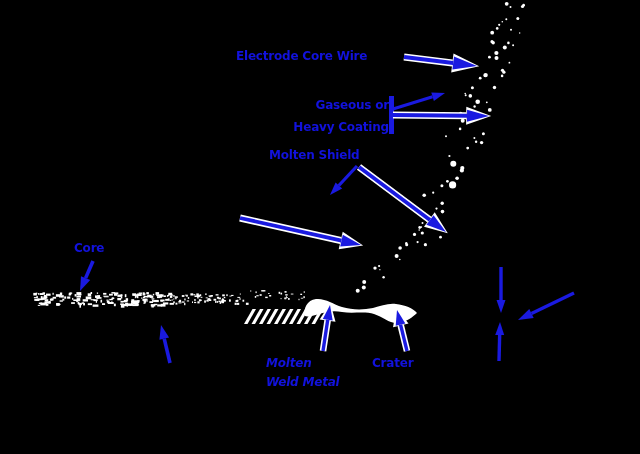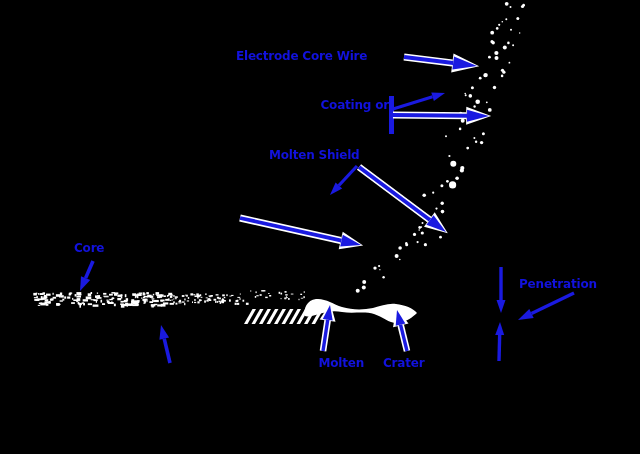--- a/index.html
+++ b/index.html
@@ -7,21 +7,21 @@
     position:relative;width:640px;height:454px;background:var(--bg,#000);
     overflow:hidden;font-family:"DejaVu Sans","Liberation Sans",sans-serif;
   }
   .stage svg{position:absolute;left:0;top:0;}
   .lbl{
     position:absolute;color:var(--label-blue,#1414dd);
     font-size:12px;font-weight:bold;line-height:18px;white-space:nowrap;
     letter-spacing:-0.2px;
   }
   .lbl.right{text-align:right;}
-  .lbl.center{text-align:right;}
+  .lbl.center{text-align:left;font-style:italic;}
   .lh22{line-height:22px;}
   .lh19{line-height:19px;}
 </style>
 </head>
 <body>
 
 <div class="stage">
 
   <svg id="diagram-art" width="640" height="454" viewBox="0 0 640 454">
       <g>
@@ -466,30 +466,31 @@
       </g>
       <g>
         <line x1="574" y1="293" x2="531.5115302205335" y2="313.48551221509996" stroke="#1a1ae0" stroke-width="3.4"></line>
         <polygon points="518.0,320.0 529.3,309.0 533.7,318.0" fill="#1a1ae0"></polygon>
       </g>
     </svg>
 
   <div class="lbl" style="left:236px;top:47px;">Electrode Core Wire</div>
 
   <div class="lbl right lh22" style="left:252px;top:94px;width:137px;">
-    <span>Coating or</span><br>
+    <span>Gaseous or</span><br>
+    <span>Heavy Coating</span>
   </div>
 
   <div class="lbl" style="left:269px;top:146px;">Molten Shield</div>
 
 
   <div class="lbl" style="left:74px;top:239px;">Core</div>
 
-  <div class="lbl" style="left:519px;top:275px;">Penetration</div>
 
 
   <div class="lbl center lh19" style="left:266px;top:354px;width:98px;">
     <span>Molten</span><br>
+    <span>Weld Metal</span>
   </div>
 
-  <div class="lbl" style="left:383px;top:354px;text-align:right;">Crater</div>
+  <div class="lbl" style="left:372px;top:354px;text-align:right;">Crater</div>
 
 </div>
 
 </body></html>

